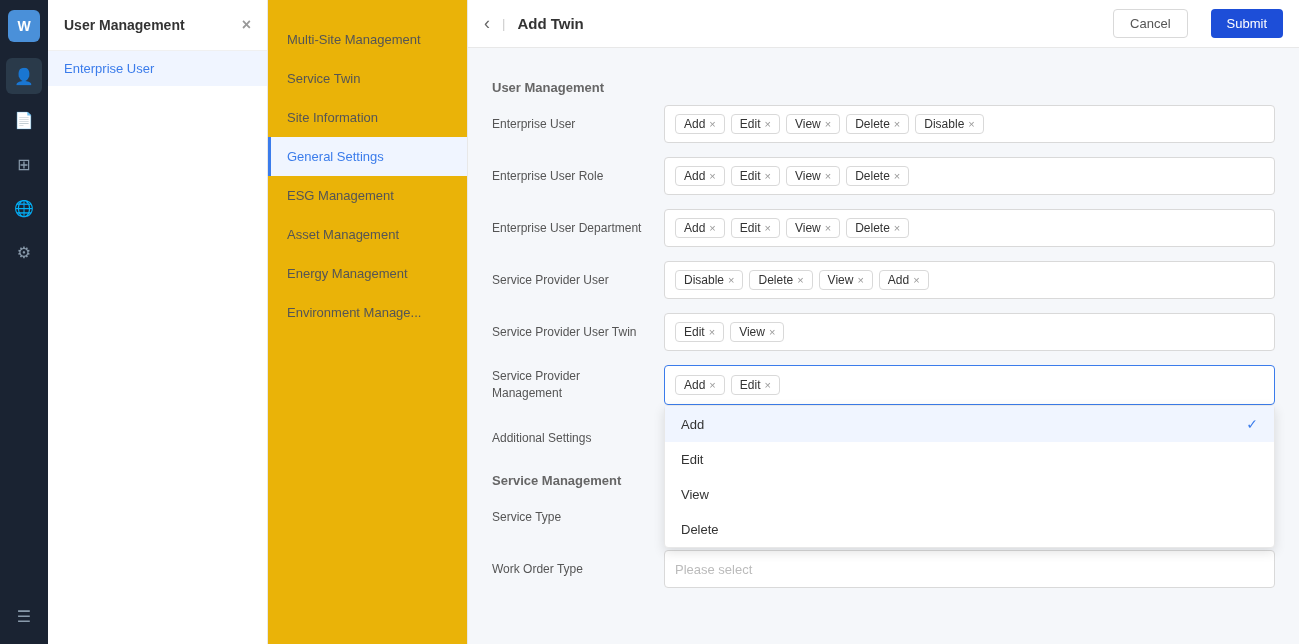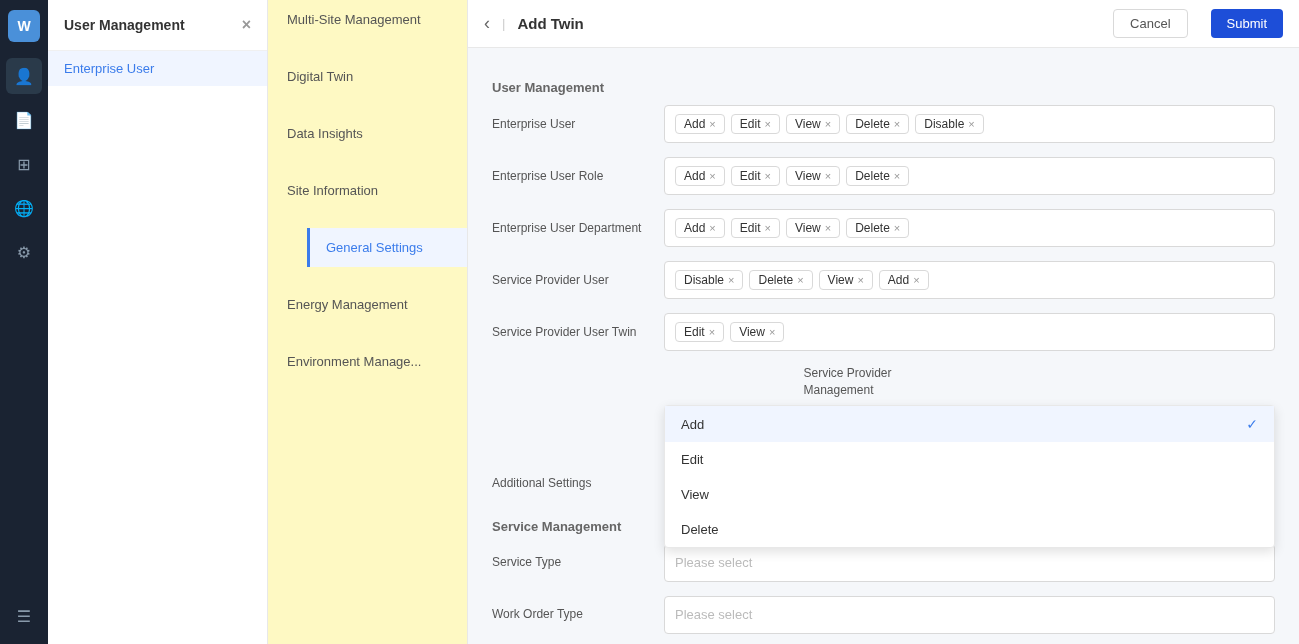--- a/index.html
+++ b/index.html
@@ -51,36 +51,35 @@
       padding: 10px 16px;
       cursor: pointer;
       color: #555;
       font-size: 13px;
     }
     .nav-item.active { color: #3b7ceb; background: #f0f5ff; font-weight: 500; }
 
     
     .middle-nav {
       width: 200px;
-      background: #fef9c3;
+      background: #eab308;
       border-right: 1px solid #e8e8e8;
       display: flex;
       flex-direction: column;
       flex-shrink: 0;
-      padding-top: 0;
-      gap: 18px;
+      padding-top: 20px;
     }
     .middle-nav-item {
       padding: 12px 16px;
       cursor: pointer;
       color: #555;
       font-size: 13px;
       border-left: 3px solid transparent;
     }
-    .middle-nav-item.active { color: #3b7ceb; border-left-color: #3b7ceb; background: #f0f5ff; margin-left: 39px; }
+    .middle-nav-item.active { color: #3b7ceb; border-left-color: #3b7ceb; background: #f0f5ff; }
 
     
     .main-area {
       flex: 1;
       display: flex;
       flex-direction: column;
       overflow: hidden;
     }
     .top-bar {
       height: 48px;
@@ -214,24 +213,25 @@
 <div class="nav-sidebar">
   <div class="nav-sidebar-header">
     <span>User Management</span>
     <span class="close-btn">×</span>
   </div>
   <div class="nav-item active">Enterprise User</div>
 </div>
 
 <div class="middle-nav">
   <div class="middle-nav-item">Multi-Site Management</div>
-  <div class="middle-nav-item">Digital Twin</div>
-  <div class="middle-nav-item">Data Insights</div>
+  <div class="middle-nav-item">Service Twin</div>
   <div class="middle-nav-item">Site Information</div>
   <div class="middle-nav-item active">General Settings</div>
+  <div class="middle-nav-item">ESG Management</div>
+  <div class="middle-nav-item">Asset Management</div>
   <div class="middle-nav-item">Energy Management</div>
   <div class="middle-nav-item">Environment Manage...</div>
 </div>
 
 <div class="main-area">
 
   <div class="top-bar">
     <span class="back-btn">‹</span>
     <span class="divider">|</span>
     <span class="page-title">Add Twin</span>
@@ -287,21 +287,21 @@
     </div>
 
     <div class="row-wrapper">
       <div class="row-label">Service Provider User Twin</div>
       <div class="permission-tags row-content">
         <span class="tag">Edit <span class="tag-close">×</span></span>
         <span class="tag">View <span class="tag-close">×</span></span>
       </div>
     </div>
 
-    <div class="row-wrapper" style="position:relative;flex-direction:column;">
+    <div class="row-wrapper" style="position:relative;">
       <div class="row-label">Service Provider Management</div>
       <div class="permission-tags focused row-content">
         <span class="tag">Add <span class="tag-close">×</span></span>
         <span class="tag">Edit <span class="tag-close">×</span></span>
         <input class="tag-input" type="text" value="" style="">
       </div>
 
       <div class="dropdown-container" style="top: 40px; left: 172px; right: 0;">
         <div class="dropdown-item selected">
           <span>Add</span>

